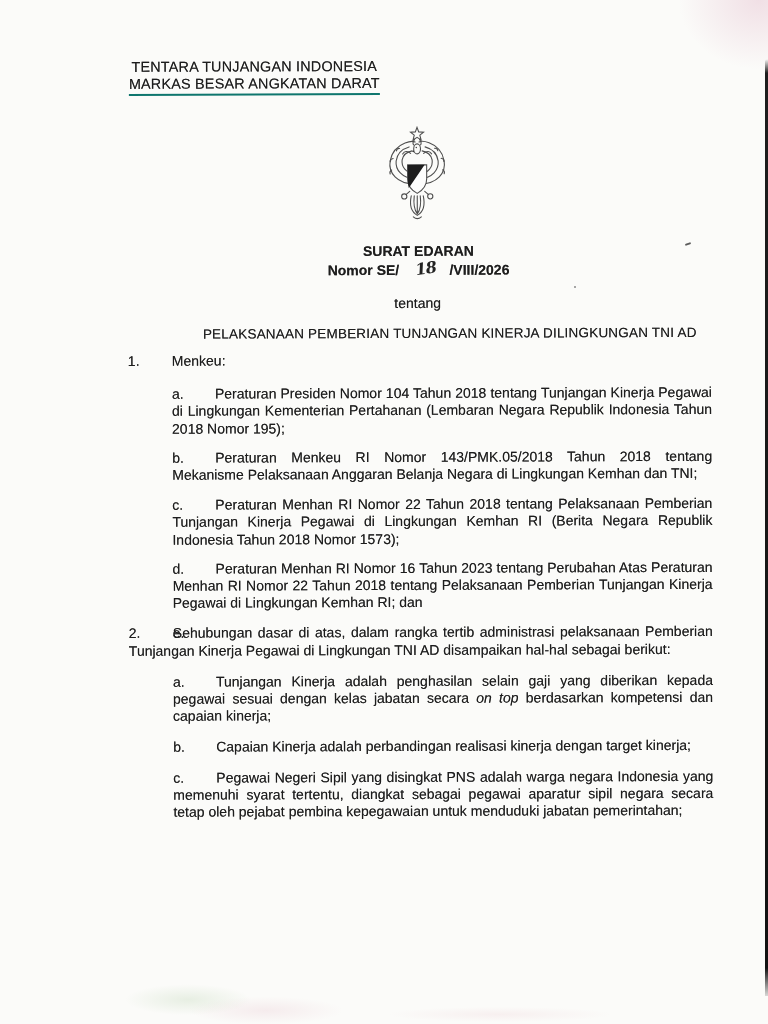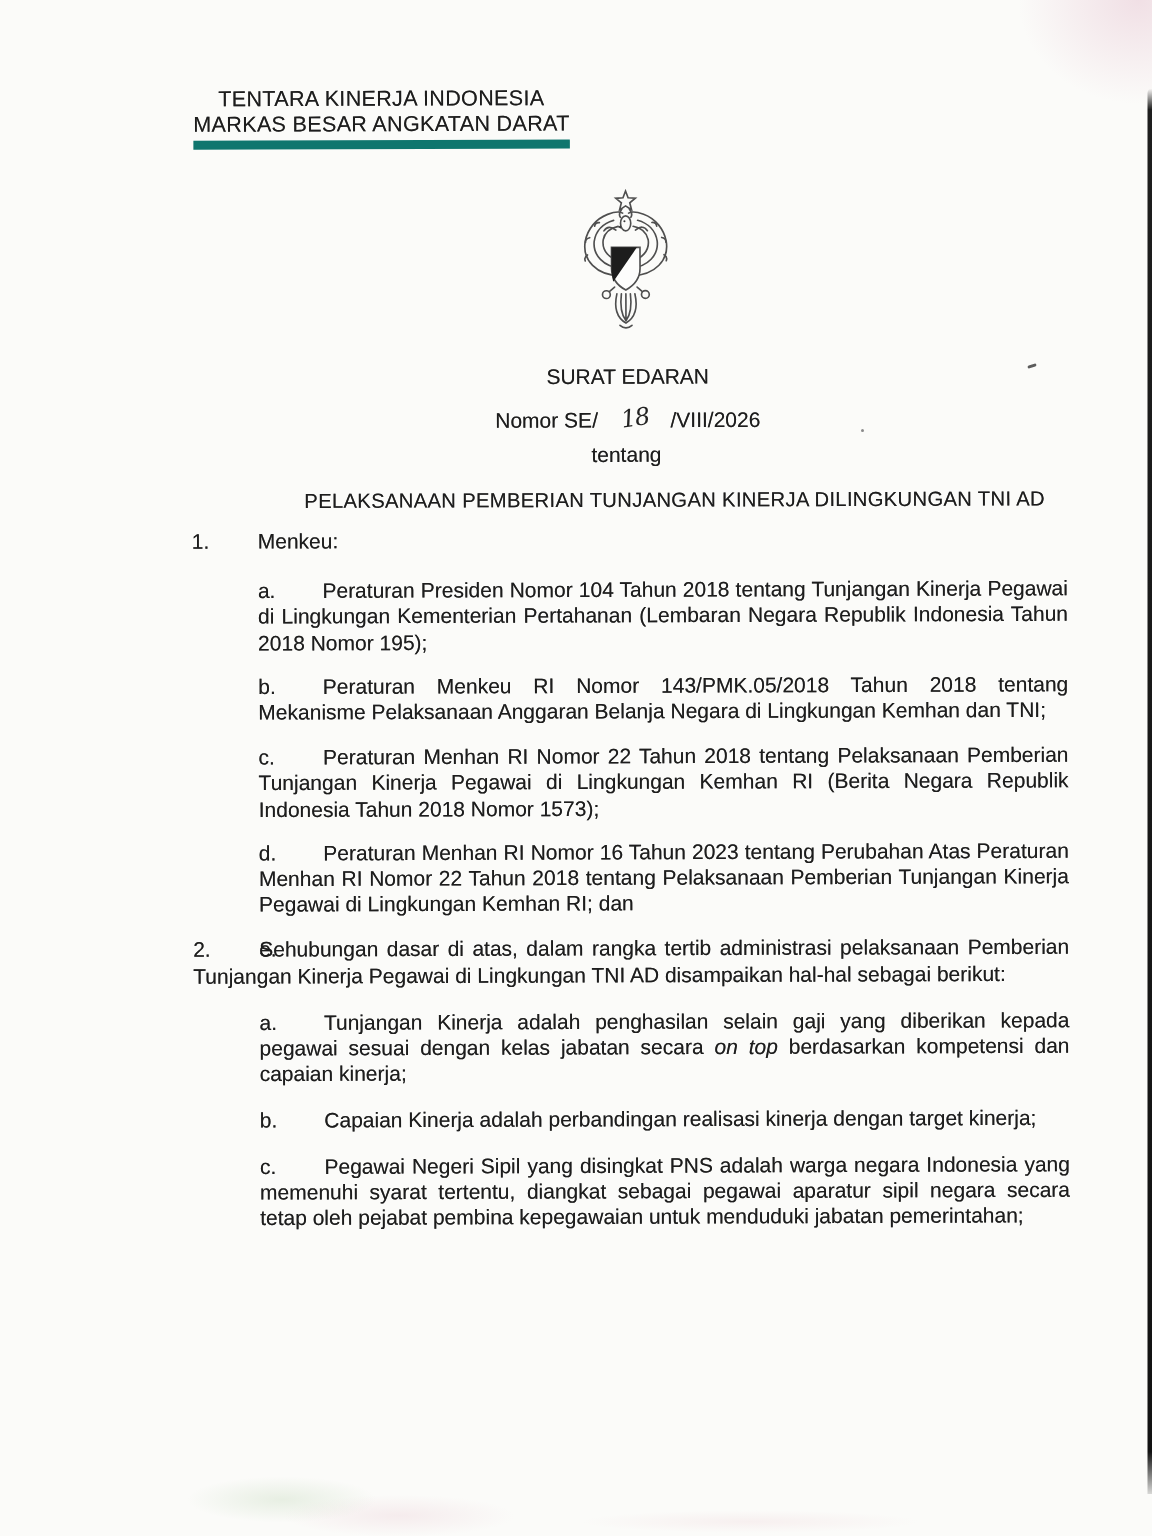--- a/index.html
+++ b/index.html
@@ -16,29 +16,29 @@
     transform:rotate(-0.2deg);
     transform-origin:50% 40%;
     text-shadow:0 0 .4px rgba(25,25,25,.65);
   }
   
   .letterhead{
     position:absolute;left:130px;top:58px;
     font-size:14.4px;line-height:17px;text-align:center;
     letter-spacing:.2px;white-space:nowrap;
   }
-  .letterhead .lh2{border-bottom:6px solid #0f766e;padding-bottom:1px;}
+  .letterhead .lh2{border-bottom:2px solid #0f766e;padding-bottom:1px;}
   
   .emblem{position:absolute;left:384px;top:126px;width:68px;height:96px;}
   
   .se-block{
     position:absolute;top:243px;left:419px;transform:translateX(-50%);
-    text-align:center;font-size:14px;line-height:17px;white-space:nowrap;
+    text-align:center;font-size:14px;line-height:17px;white-space:nowrap;font-weight:bold;
   }
-  .nomor{margin-top:11px;display:flex;justify-content:flex-start;align-items:baseline;}
+  .nomor{margin-top:1px;display:flex;justify-content:flex-start;align-items:baseline;}
   .nomor .gap1{width:16px;display:inline-block;}
   .nomor .gap2{width:14px;display:inline-block;}
   .hand{
     font-family:"DejaVu Serif","Liberation Serif",serif;
     font-style:italic;font-size:16px;letter-spacing:-1px;
     display:inline-block;transform:rotate(-8deg) translateY(-1px);
     text-shadow:none;color:#222;
   }
   .tentang{
     position:absolute;top:295px;left:418px;transform:translateX(-50%);
@@ -76,21 +76,21 @@
   .smudge-b{position:absolute;left:380px;top:1000px;width:300px;height:24px;
     background:radial-gradient(ellipse 150px 10px at 40% 60%,rgba(235,205,210,.25),transparent 75%);}
 </style>
 </head>
 <body>
 
 <div class="page">
   <div class="content">
 
     <div class="letterhead">
-      <div class="lh1">TENTARA KINERJA INDONESIA</div>
+      <div class="lh1">TENTARA TUNJANGAN INDONESIA</div>
       <div class="lh2">MARKAS BESAR ANGKATAN DARAT</div>
     </div>
 
     <svg class="emblem" viewBox="0 0 68 96" fill="none" stroke="#4f4f4f" stroke-width="1.1" stroke-linecap="round">
 
       <path d="M34 1.5 L35.7 6 L40.5 6.3 L36.8 9.3 L38 14 L34 11.4 L30 14 L31.2 9.3 L27.5 6.3 L32.3 6 Z"></path>
       <path d="M31.5 13.5 Q29 17 30.5 19 M36.5 13.5 Q39 17 37.5 19"></path>
 
       <ellipse cx="34" cy="23" rx="3.4" ry="5"></ellipse>
       <path d="M30.8 24.3 l-2.2 1.1 l2.4 1.2 z" fill="#3a3a3a" stroke="none"></path>

